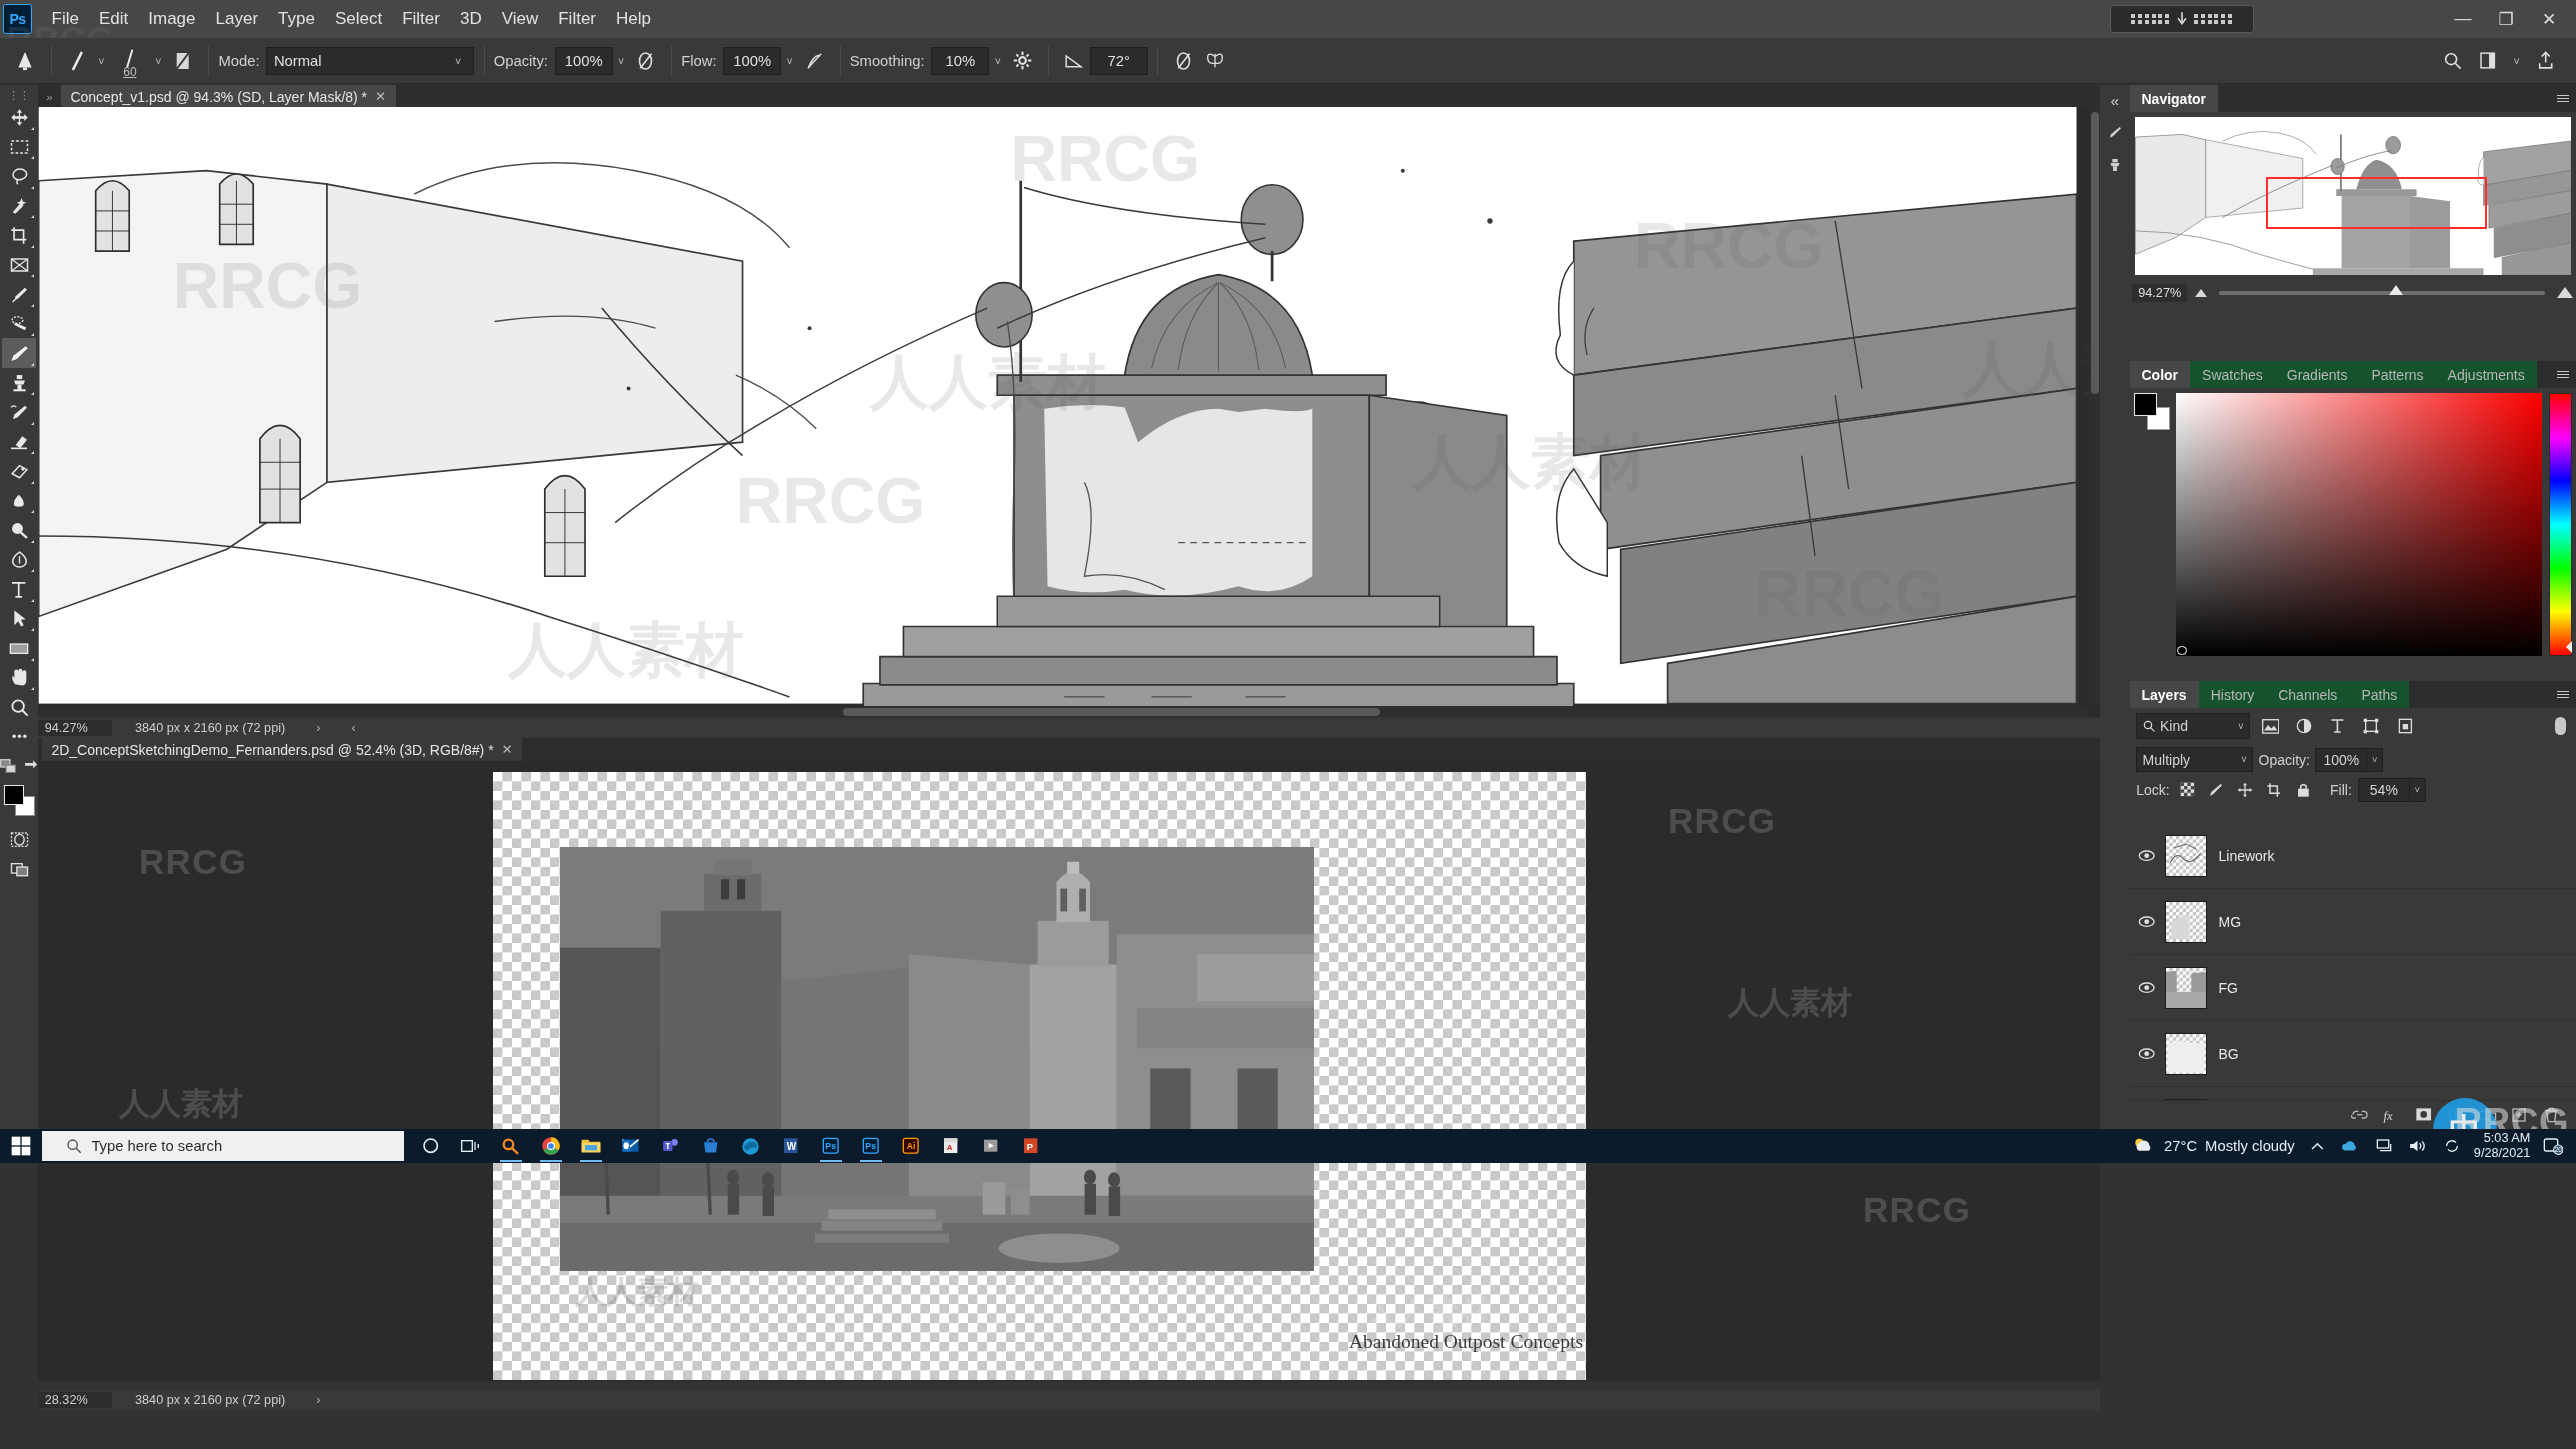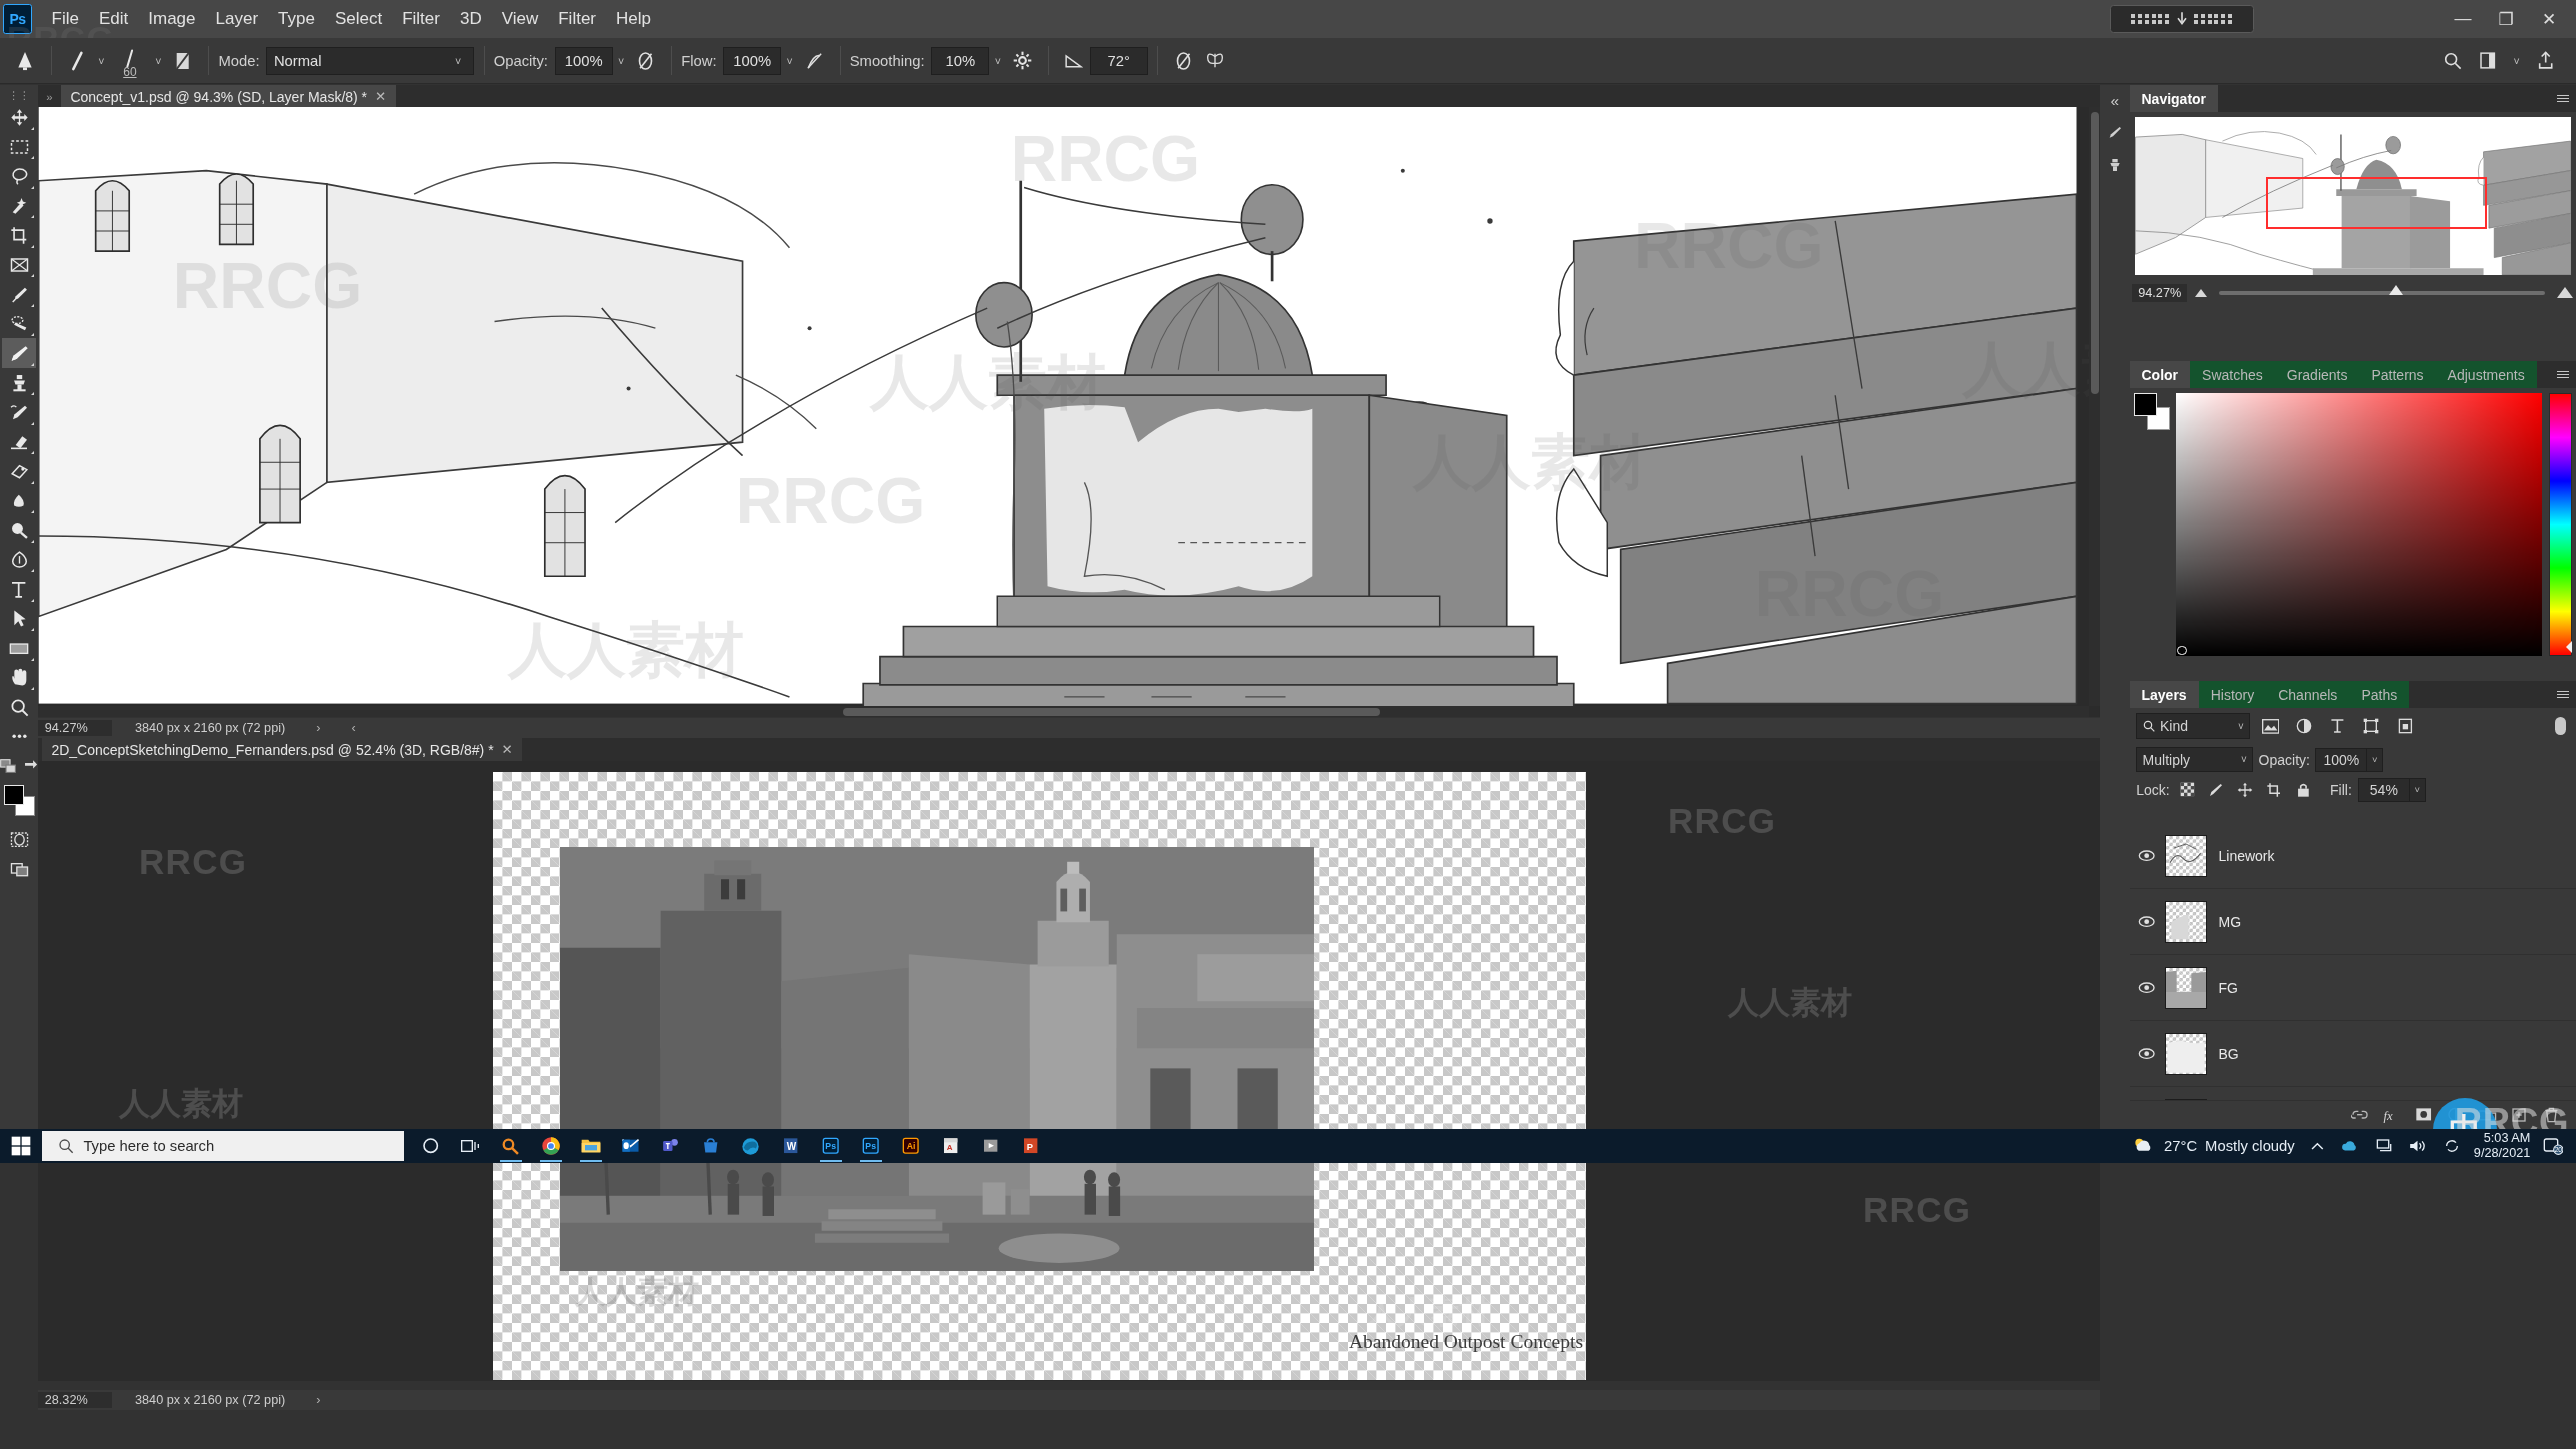--- a/index.html
+++ b/index.html
@@ -231,21 +231,21 @@
   .lf-ico { width:28px;height:27px;display:flex;align-items:center;justify-content:center;color:#c6c6c6;font-size:14.8px;}
 
   
   .taskbar {
     position:absolute; left:0; bottom:0; width:2576px; height:34px;
     background:#0b1b2b; display:flex; align-items:center;
   }
   .tb-start { width:42px;height:34px;display:flex;align-items:center;justify-content:center;}
   .tb-search {
     width: 362px; height:29.5px; background:#f0f0f0; display:flex; align-items:center;
-    gap:9.4px; padding-left:16px; color:#2b2b2b; font-size:14.8px;
+    gap:9.4px; padding-left:24px; color:#2b2b2b; font-size:14.8px;
   }
   .tb-apps { display:flex; align-items:center; gap:0; margin-left:6.7px; }
   .tb-app { width:40px;height:34px; display:flex;align-items:center;justify-content:center; position:relative;}
   .tb-app.run::after { content:""; position:absolute; bottom:1.3px; left:9.4px; width:21.5px;height:2px;background:#6fbcf0;}
   .tb-right { margin-left:auto; display:flex; align-items:center; gap:10.7px; padding-right:12px; color:#e6eef6; font-size:14.8px;}
   .tb-clock { display:flex;flex-direction:column; align-items:flex-end; font-size:12.7px; line-height:1.15; }
   .tb-ico { width:23px;height:23px;display:flex;align-items:center;justify-content:center;}
 
   
   .wm { position:absolute; color:rgba(120,120,120,0.22); font-weight:bold; pointer-events:none; user-select:none; }

